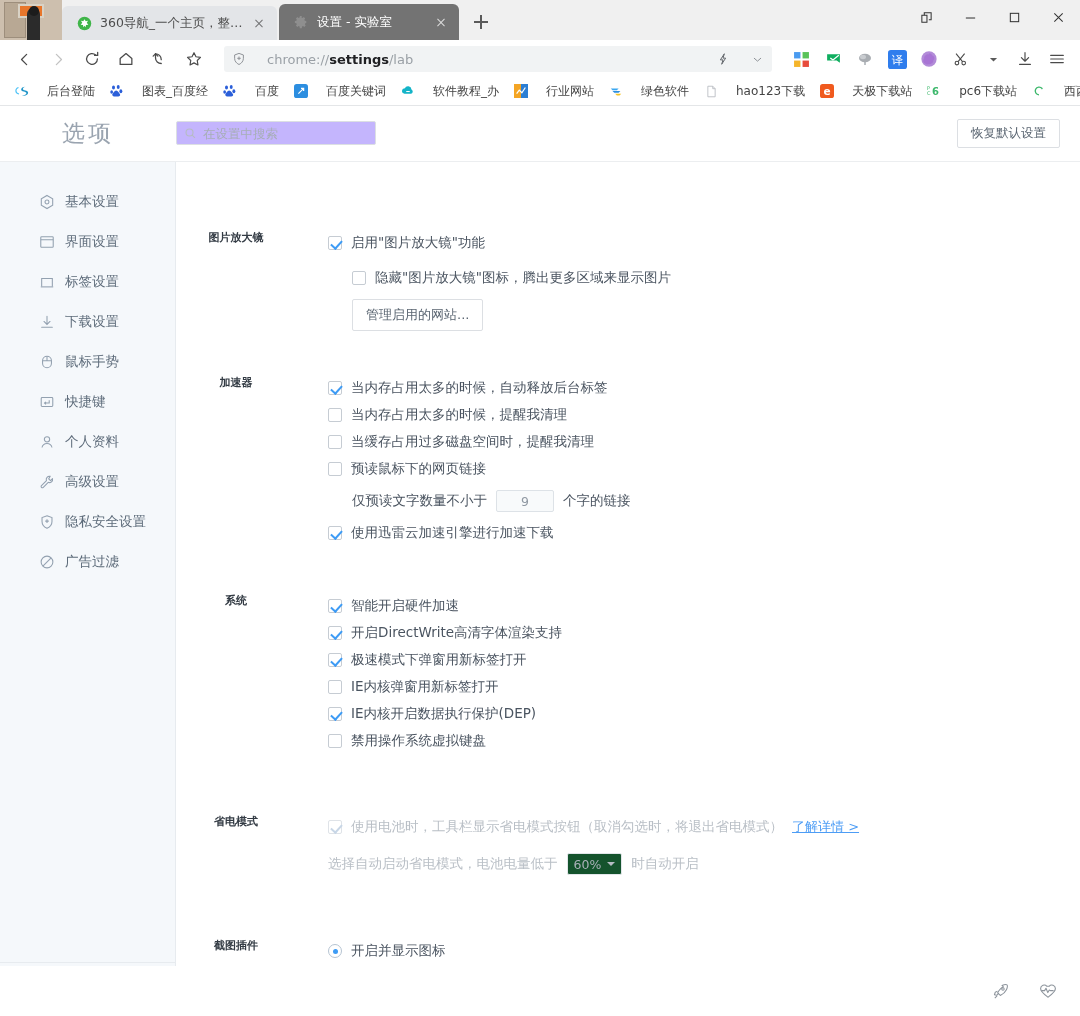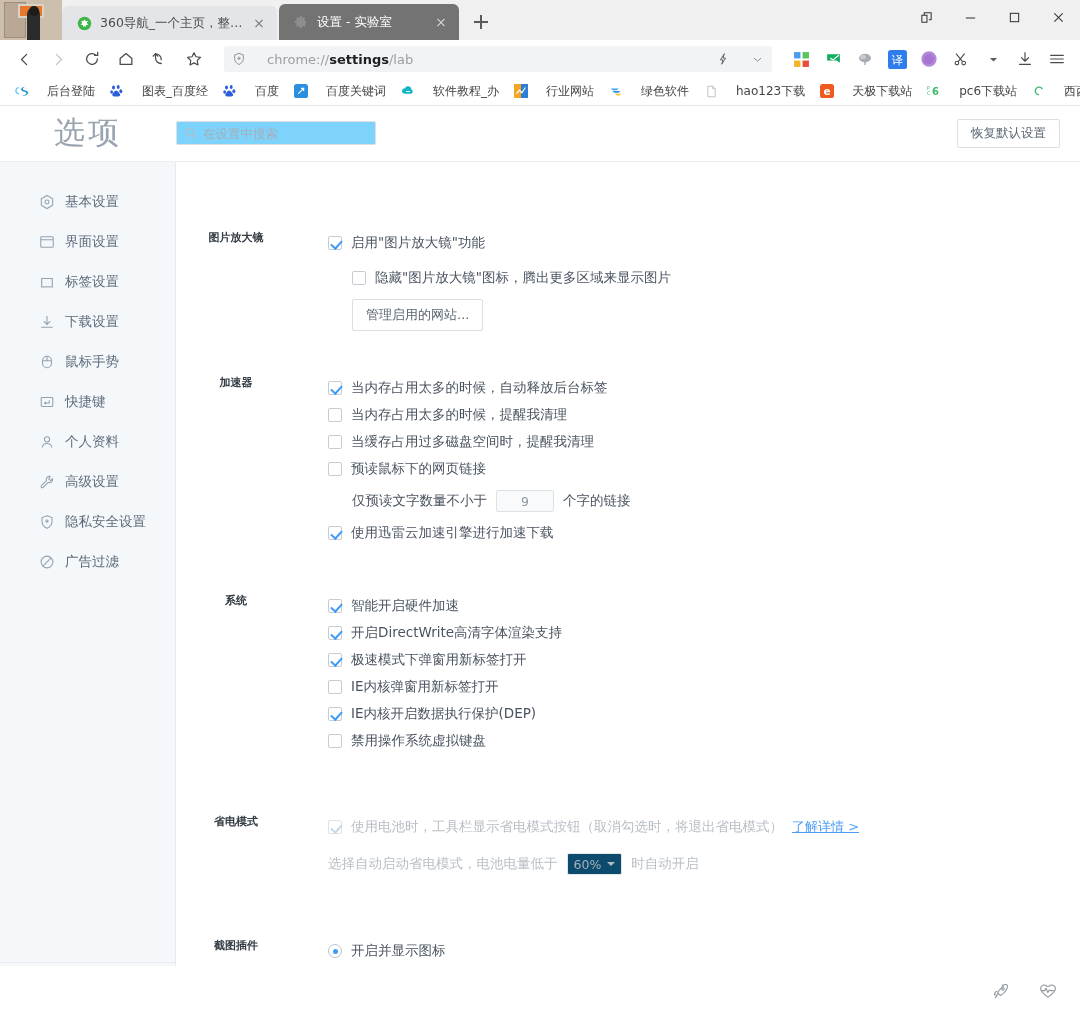--- a/index.html
+++ b/index.html
@@ -137,29 +137,29 @@
   .opt-header {
     height: 56px;
     display: flex;
     align-items: center;
     background: #ffffff;
     border-bottom: 1px solid #eceef0;
     padding-left: 0;
   }
   .opt-logo {
     width: 176px; text-align: center;
-    font-size: 31px; color: #9aa4b0; font-weight: 400; letter-spacing: 3px;
+    font-size: 23px; color: #9aa4b0; font-weight: 400; letter-spacing: 3px;
   }
   .search-wrap {
     width: 200px; height: 24px;
     border: 1px solid #dcdfe3;
     border-radius: 2px;
     display: flex; align-items: center; gap: 6px;
     padding: 0 7px;
-    background: #7dd3fc;
+    background: #c4b5fd;
   }
   .search-wrap .s-ico { color: #b6bcc4; display: flex; }
   .search-wrap input {
     border: 0; outline: 0; font-size: 12.5px; color: #333; width: 100%;
     font-family: inherit; background: transparent;
   }
   .search-wrap input::placeholder { color: #a7aeb6; }
   .reset-btn {
     margin-left: auto; margin-right: 20px;
     border: 1px solid #dcdfe3; background: #fff;
@@ -259,21 +259,21 @@
 
   .num-input {
     width: 58px; height: 22px;
     border: 1px solid #dde2e7; background: #f8fafb;
     border-radius: 2px;
     text-align: center; font-size: 12.5px; color: #8f98a2;
     font-family: inherit; outline: none;
   }
 
   .mini-select {
-    height: 22px; border: 1px solid #e2e6ea; background: #0c4a6e;
+    height: 22px; border: 1px solid #e2e6ea; background: #14532d;
     border-radius: 2px; font-size: 12.5px; color: #a9b0b8;
     display: inline-flex; align-items: center; gap: 6px;
     padding: 0 6px;
   }
   .mini-select .caret {
     width: 0; height: 0;
     border-left: 4px solid transparent; border-right: 4px solid transparent;
     border-top: 4px solid #b5bcc4;
   }
   .link { color: #4d9df5; text-decoration: underline; font-size: 13px; }

